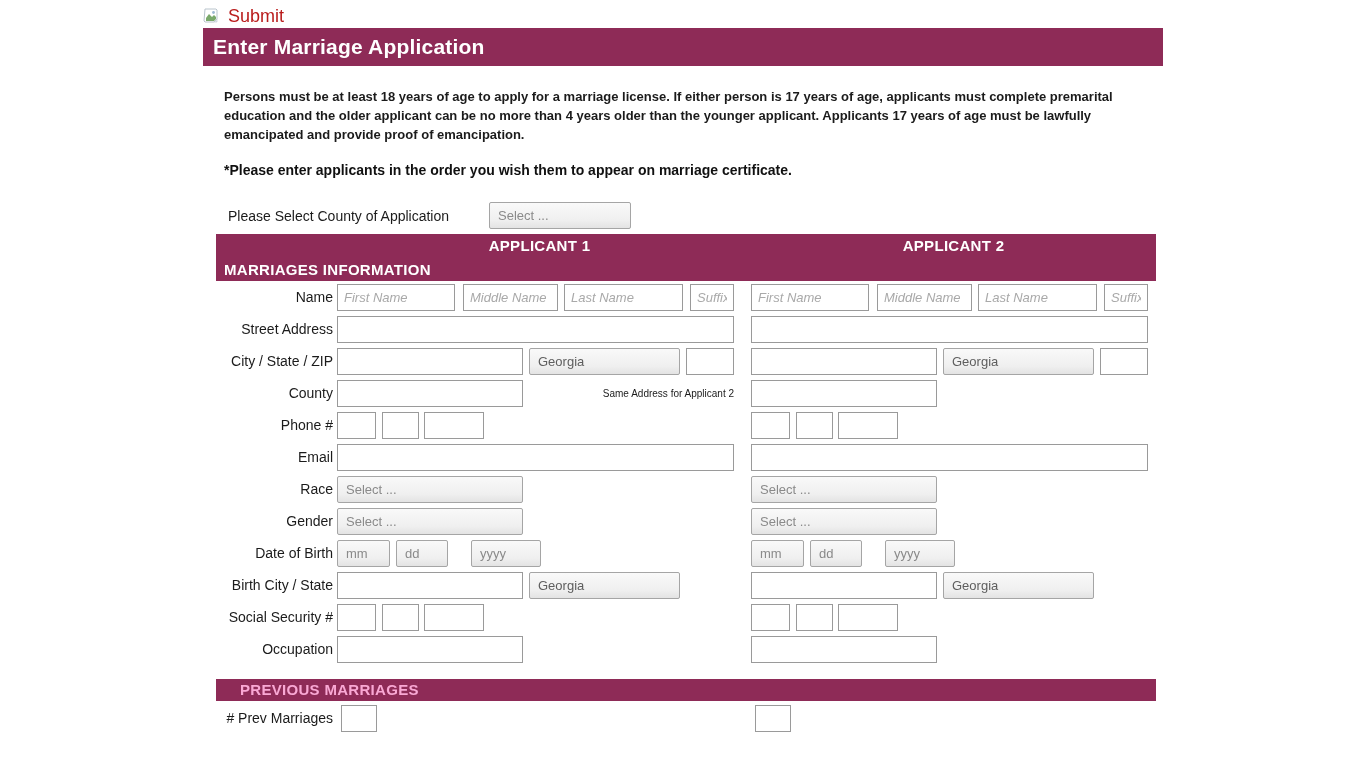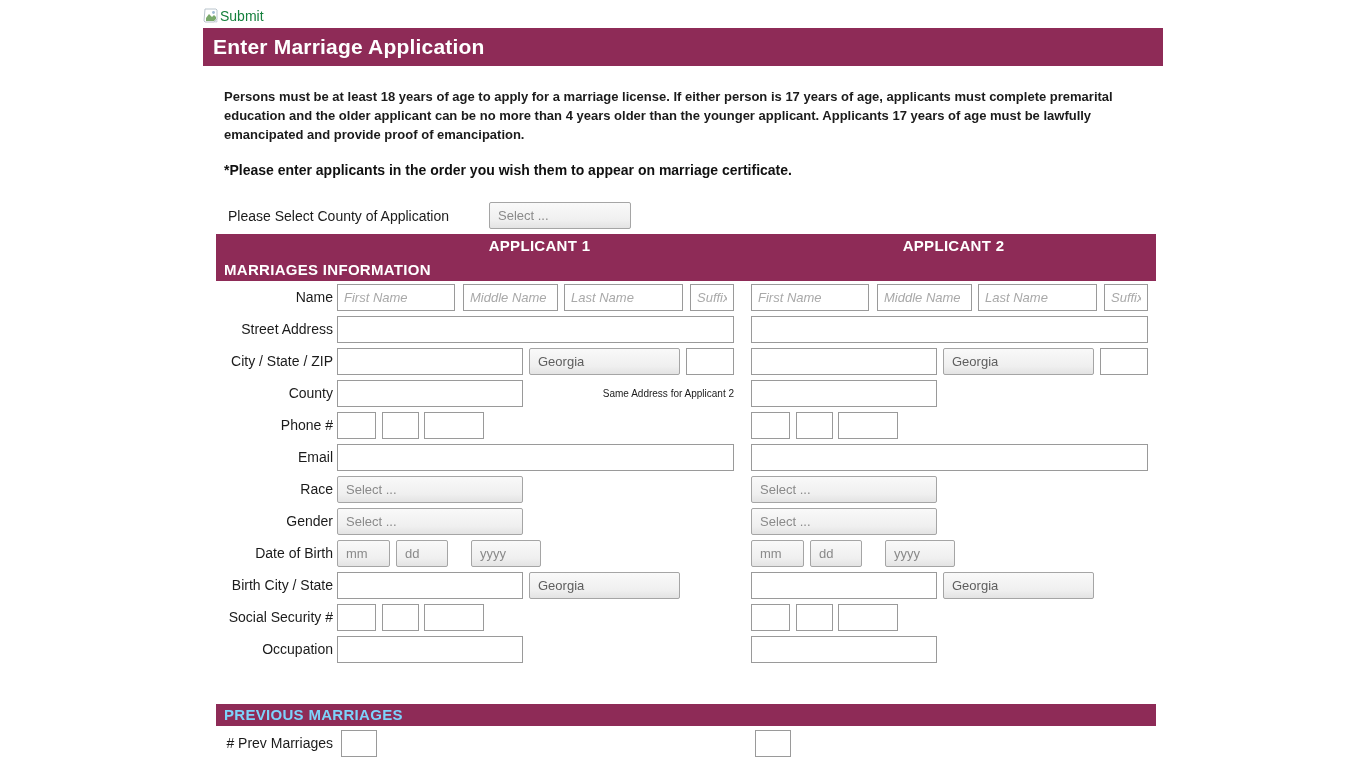--- a/index.html
+++ b/index.html
@@ -6,21 +6,21 @@
   html, body {
     width: 1366px; height: 768px; overflow: hidden;
     background: #ffffff;
     font-family: "Liberation Sans", "DejaVu Sans", sans-serif;
     color: #1b1b1b;
   }
   .page-wrap { position: absolute; left: 203px; top: 8px; width: 960px; }
 
   
   .submit-img { display: inline-flex; align-items: center; cursor: pointer; height: 16px; }
-  .submit-img .alt-text { font-size: 14px; color: #15803d; margin-left: 1px; }
+  .submit-img .alt-text { font-size: 18px; color: #b91c1c; margin-left: 9px; }
   .broken-icon { width: 16px; height: 16px; display: inline-block; }
 
   
   .title-bar {
     height: 38px; background: var(--maroon, #8e2b57);
     color: #fff; font-size: 21px; font-weight: 600;
     line-height: 38px; padding-left: 10px; letter-spacing: 0.2px;
   }
 
   .intro { margin: 21px 14px 0 21px; font-size: 13px; line-height: 19px; color: #1b1b1b; font-weight: bold; }
@@ -75,22 +75,22 @@
   .w-ph3   { width: 60px; }
   .w-mm    { width: 53px; margin-right: 6px; }
   .w-dd    { width: 52px; margin-right: 23px; }
   .w-yy    { width: 70px; }
   .w-tiny  { width: 36px; height: 28px; }
 
   .same-addr { flex: 1; text-align: right; font-size: 10px; line-height: 27px; color: #1b1b1b; white-space: nowrap; }
 
   
   .prev-head {
-    margin-top: 36px; height: 22px; background: var(--maroon, #8e2b57);
-    color: #7dd3fc; font-size: 15px; font-weight: bold; line-height: 22px; padding-left: 8px; letter-spacing: 0.3px;
+    margin-top: 11px; height: 22px; background: var(--maroon, #8e2b57);
+    color: #f9a8d4; font-size: 15px; font-weight: bold; line-height: 22px; padding-left: 24px; letter-spacing: 0.3px;
   }
   .prev-row { margin-top: 4px; }
   .prev-row .fcol { padding-left: 4px; }
 </style>
 </head>
 <body>
 
 <div class="page-wrap">
 
   

